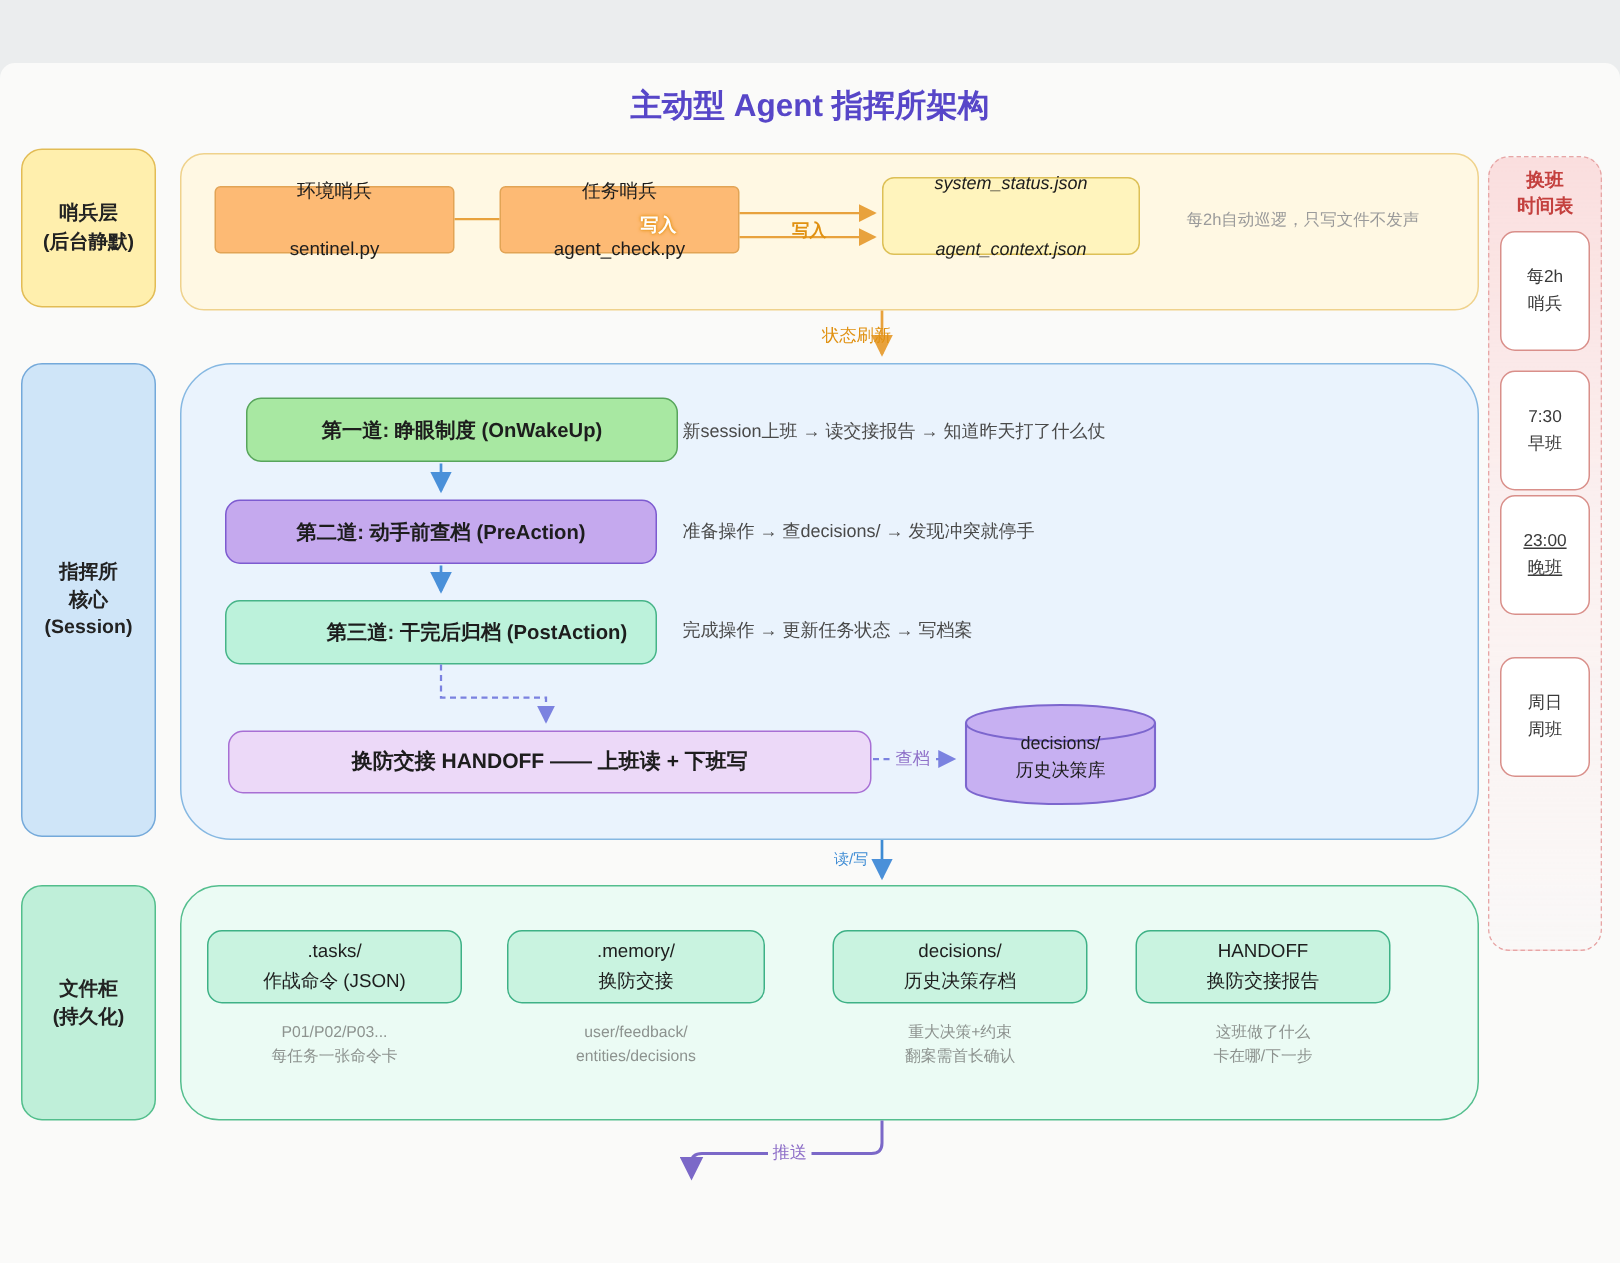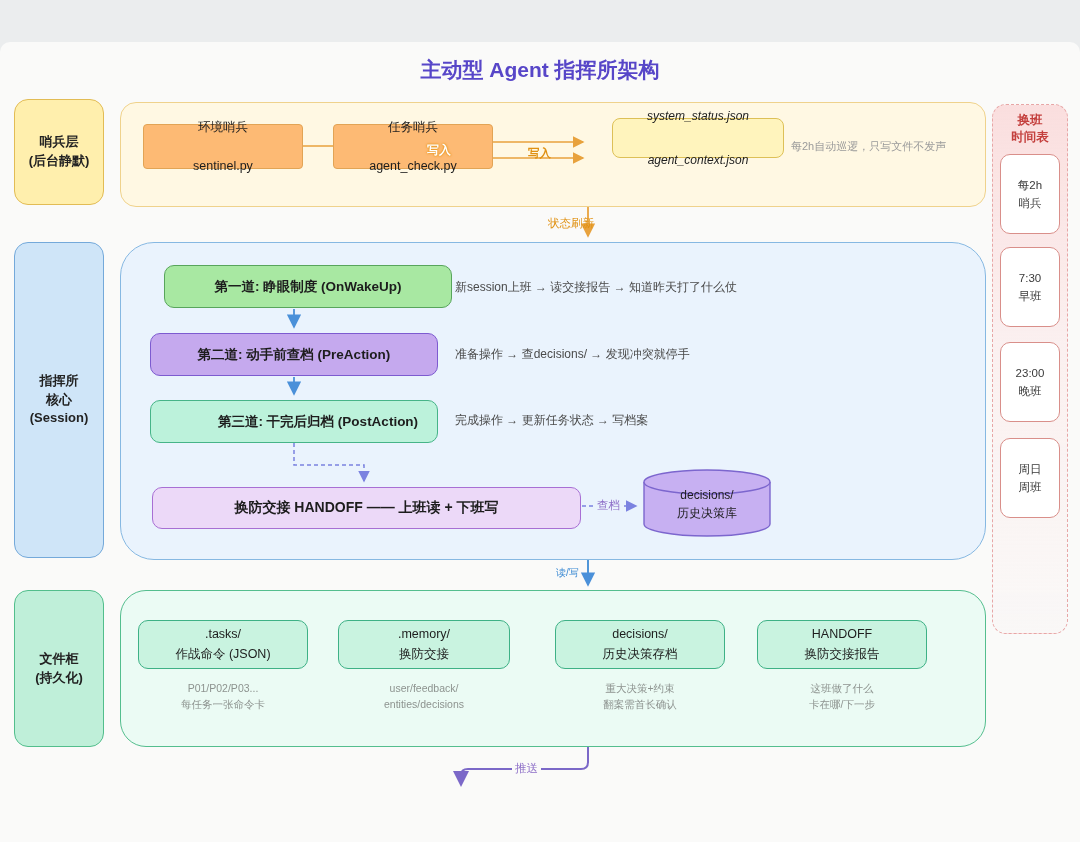--- a/index.html
+++ b/index.html
@@ -85,21 +85,21 @@
     <span class="line2">时间表</span>
   </div>
   <div class="abs sched-card" style="top:112px;">
     <span>每2h</span>
     <span>哨兵</span>
   </div>
   <div class="abs sched-card" style="top:205px;">
     <span>7:30</span>
     <span>早班</span>
   </div>
-  <div class="abs sched-card" style="top:300px;">
+  <div class="abs sched-card" style="top:288px;text-decoration:underline;">
     <span>23:00</span>
     <span>晚班</span>
   </div>
   <div class="abs sched-card" style="top:396px;">
     <span>周日</span>
     <span>周班</span>
   </div>
 
   <div class="abs layer-label ll-yellow" style="left:14px; top:57px; height:106px;">
     <span>哨兵层</span>
@@ -108,21 +108,21 @@
   <div class="abs container c-yellow" style="left:120px; top:60px; width:866px; height:105px;"></div>
 
   <div class="abs node n-orange" style="left:143px; top:82px; width:160px; height:45px;">
     <span>环境哨兵</span>
     <span>sentinel.py</span>
   </div>
   <div class="abs node n-orange" style="left:333px; top:82px; width:160px; height:45px;">
     <span>任务哨兵</span>
     <span>agent_check.py</span>
   </div>
-  <div class="abs node n-json" style="left:612px; top:76px; width:172px; height:40px;gap:26px;">
+  <div class="abs node n-json" style="left:588px; top:76px; width:172px; height:52px;gap:26px;">
     <span>system_status.json</span>
     <span>agent_context.json</span>
   </div>
   <div class="abs gray-note" style="left:791px; top:97px;">每2h自动巡逻，只写文件不发声</div>
 
   <div class="abs flow-label fl-white" style="left:427px; top:100px;">写入</div>
   <div class="abs flow-label fl-orange" style="left:528px; top:104px; font-weight:bold;">写入</div>
   <div class="abs flow-label fl-orange" style="left:548px; top:174px;">状态刷新</div>
 
   <div class="abs layer-label ll-blue" style="left:14px; top:200px; height:316px;">

